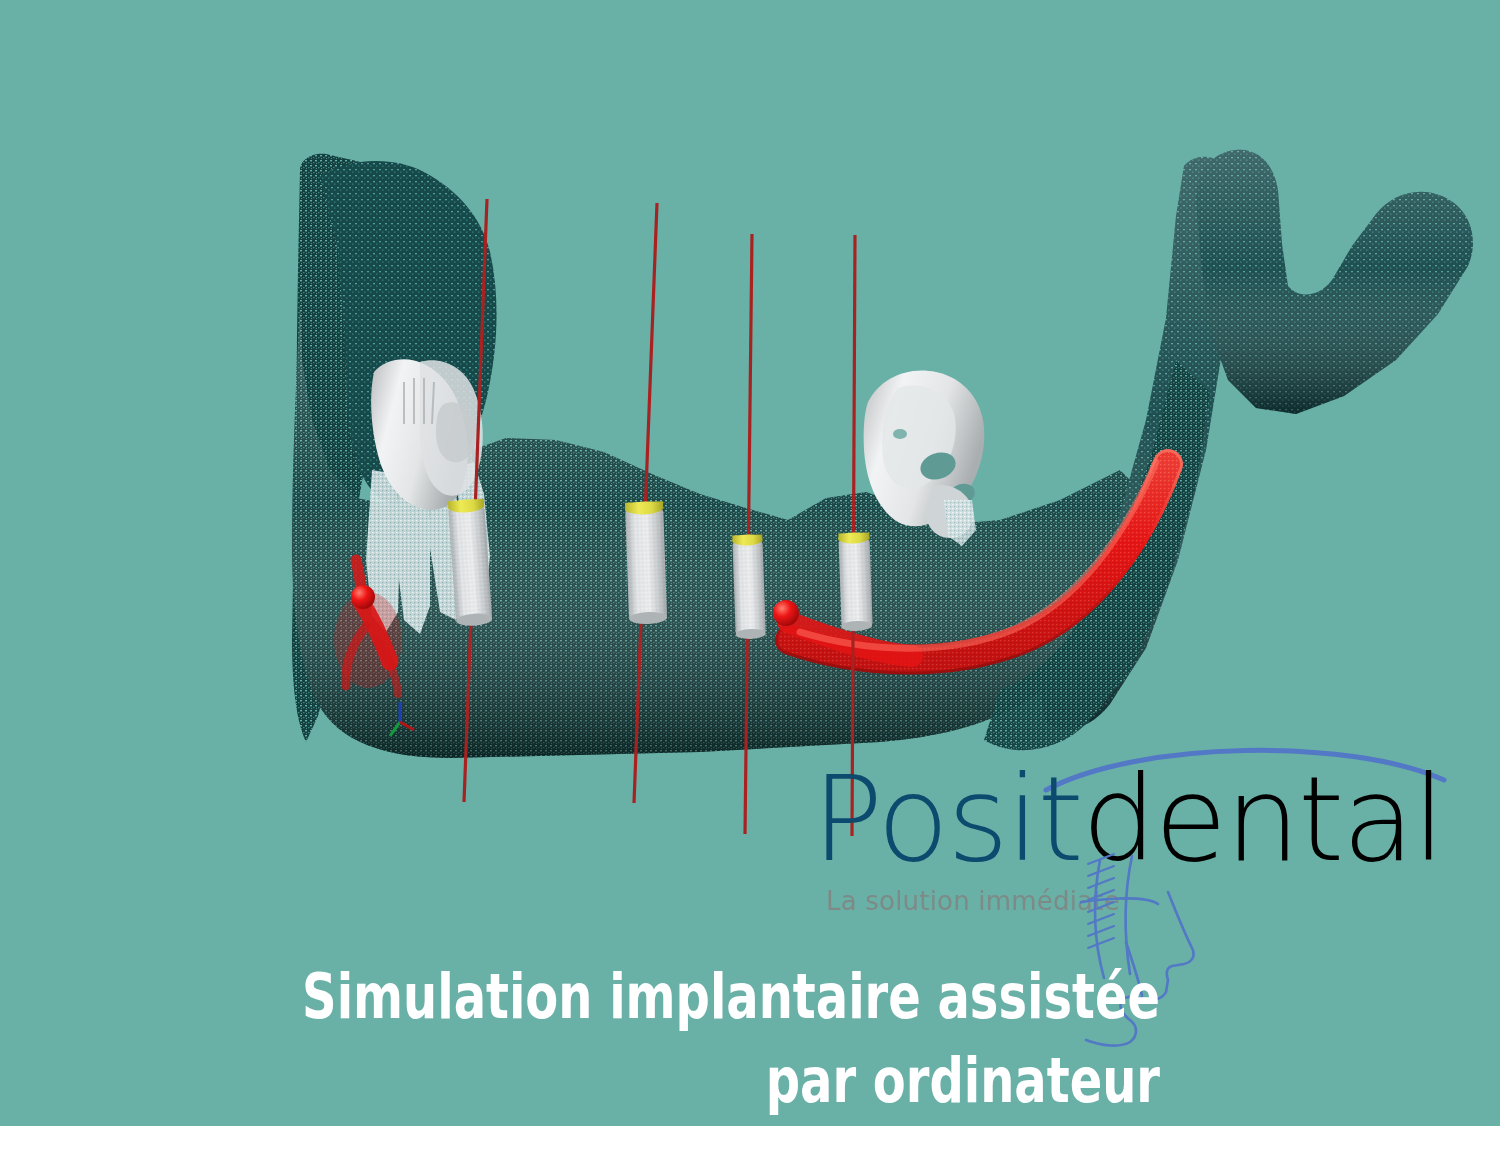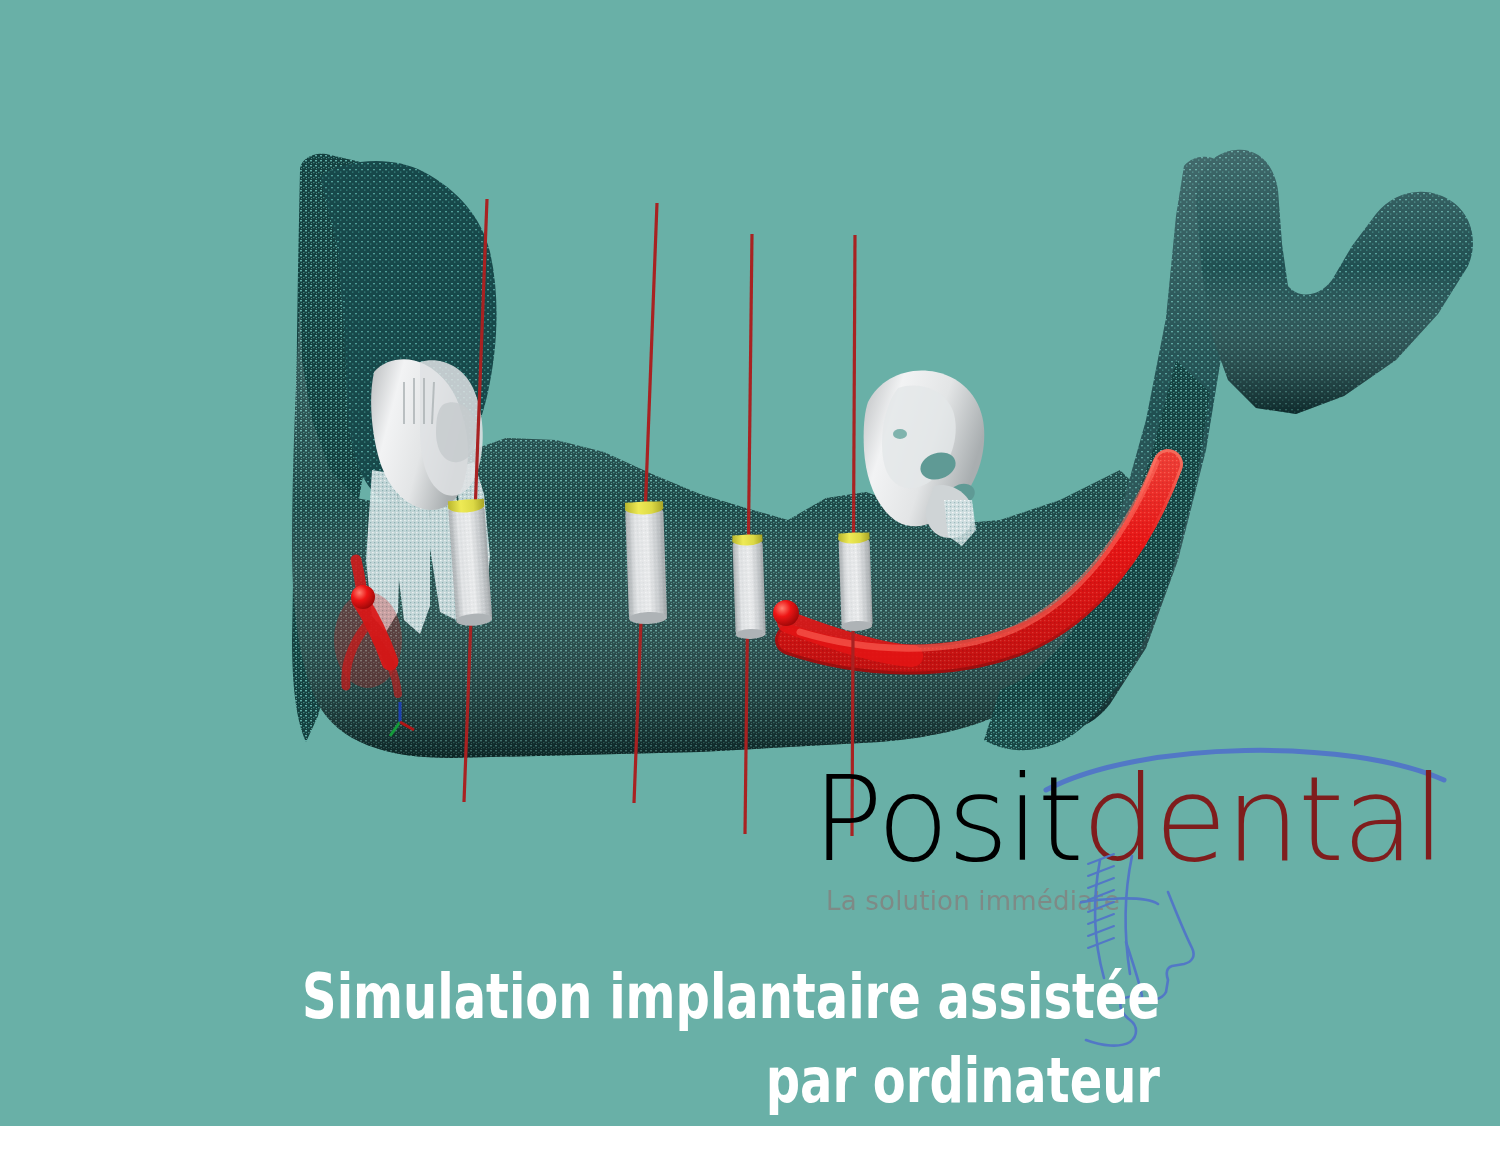--- a/index.html
+++ b/index.html
@@ -37,22 +37,22 @@
   #logo{position:absolute;left:812px;top:738px;width:660px;height:200px;}
   #logoWord{
     position:absolute;left:0;top:22px;
     font-family:"DejaVu Sans","Liberation Sans",sans-serif;
     font-weight:300;
     font-size:118px;
     line-height:118px;
     white-space:nowrap;
     letter-spacing:-2px;
   }
-  #logoWord .posit{color:#000000;}
-  #logoWord .dental{color:#7f1d1d;}
+  #logoWord .posit{color:#0c4a6e;}
+  #logoWord .dental{color:#000000;}
   #tagline{
     position:absolute;left:14px;top:148px;
     color:#7e8a86;
     font-family:"DejaVu Sans","Liberation Sans",sans-serif;
     font-weight:400;
     font-size:26px;
     letter-spacing:0.2px;
     white-space:nowrap;
   }
   #logoArc{position:absolute;left:228px;top:-10px;}

